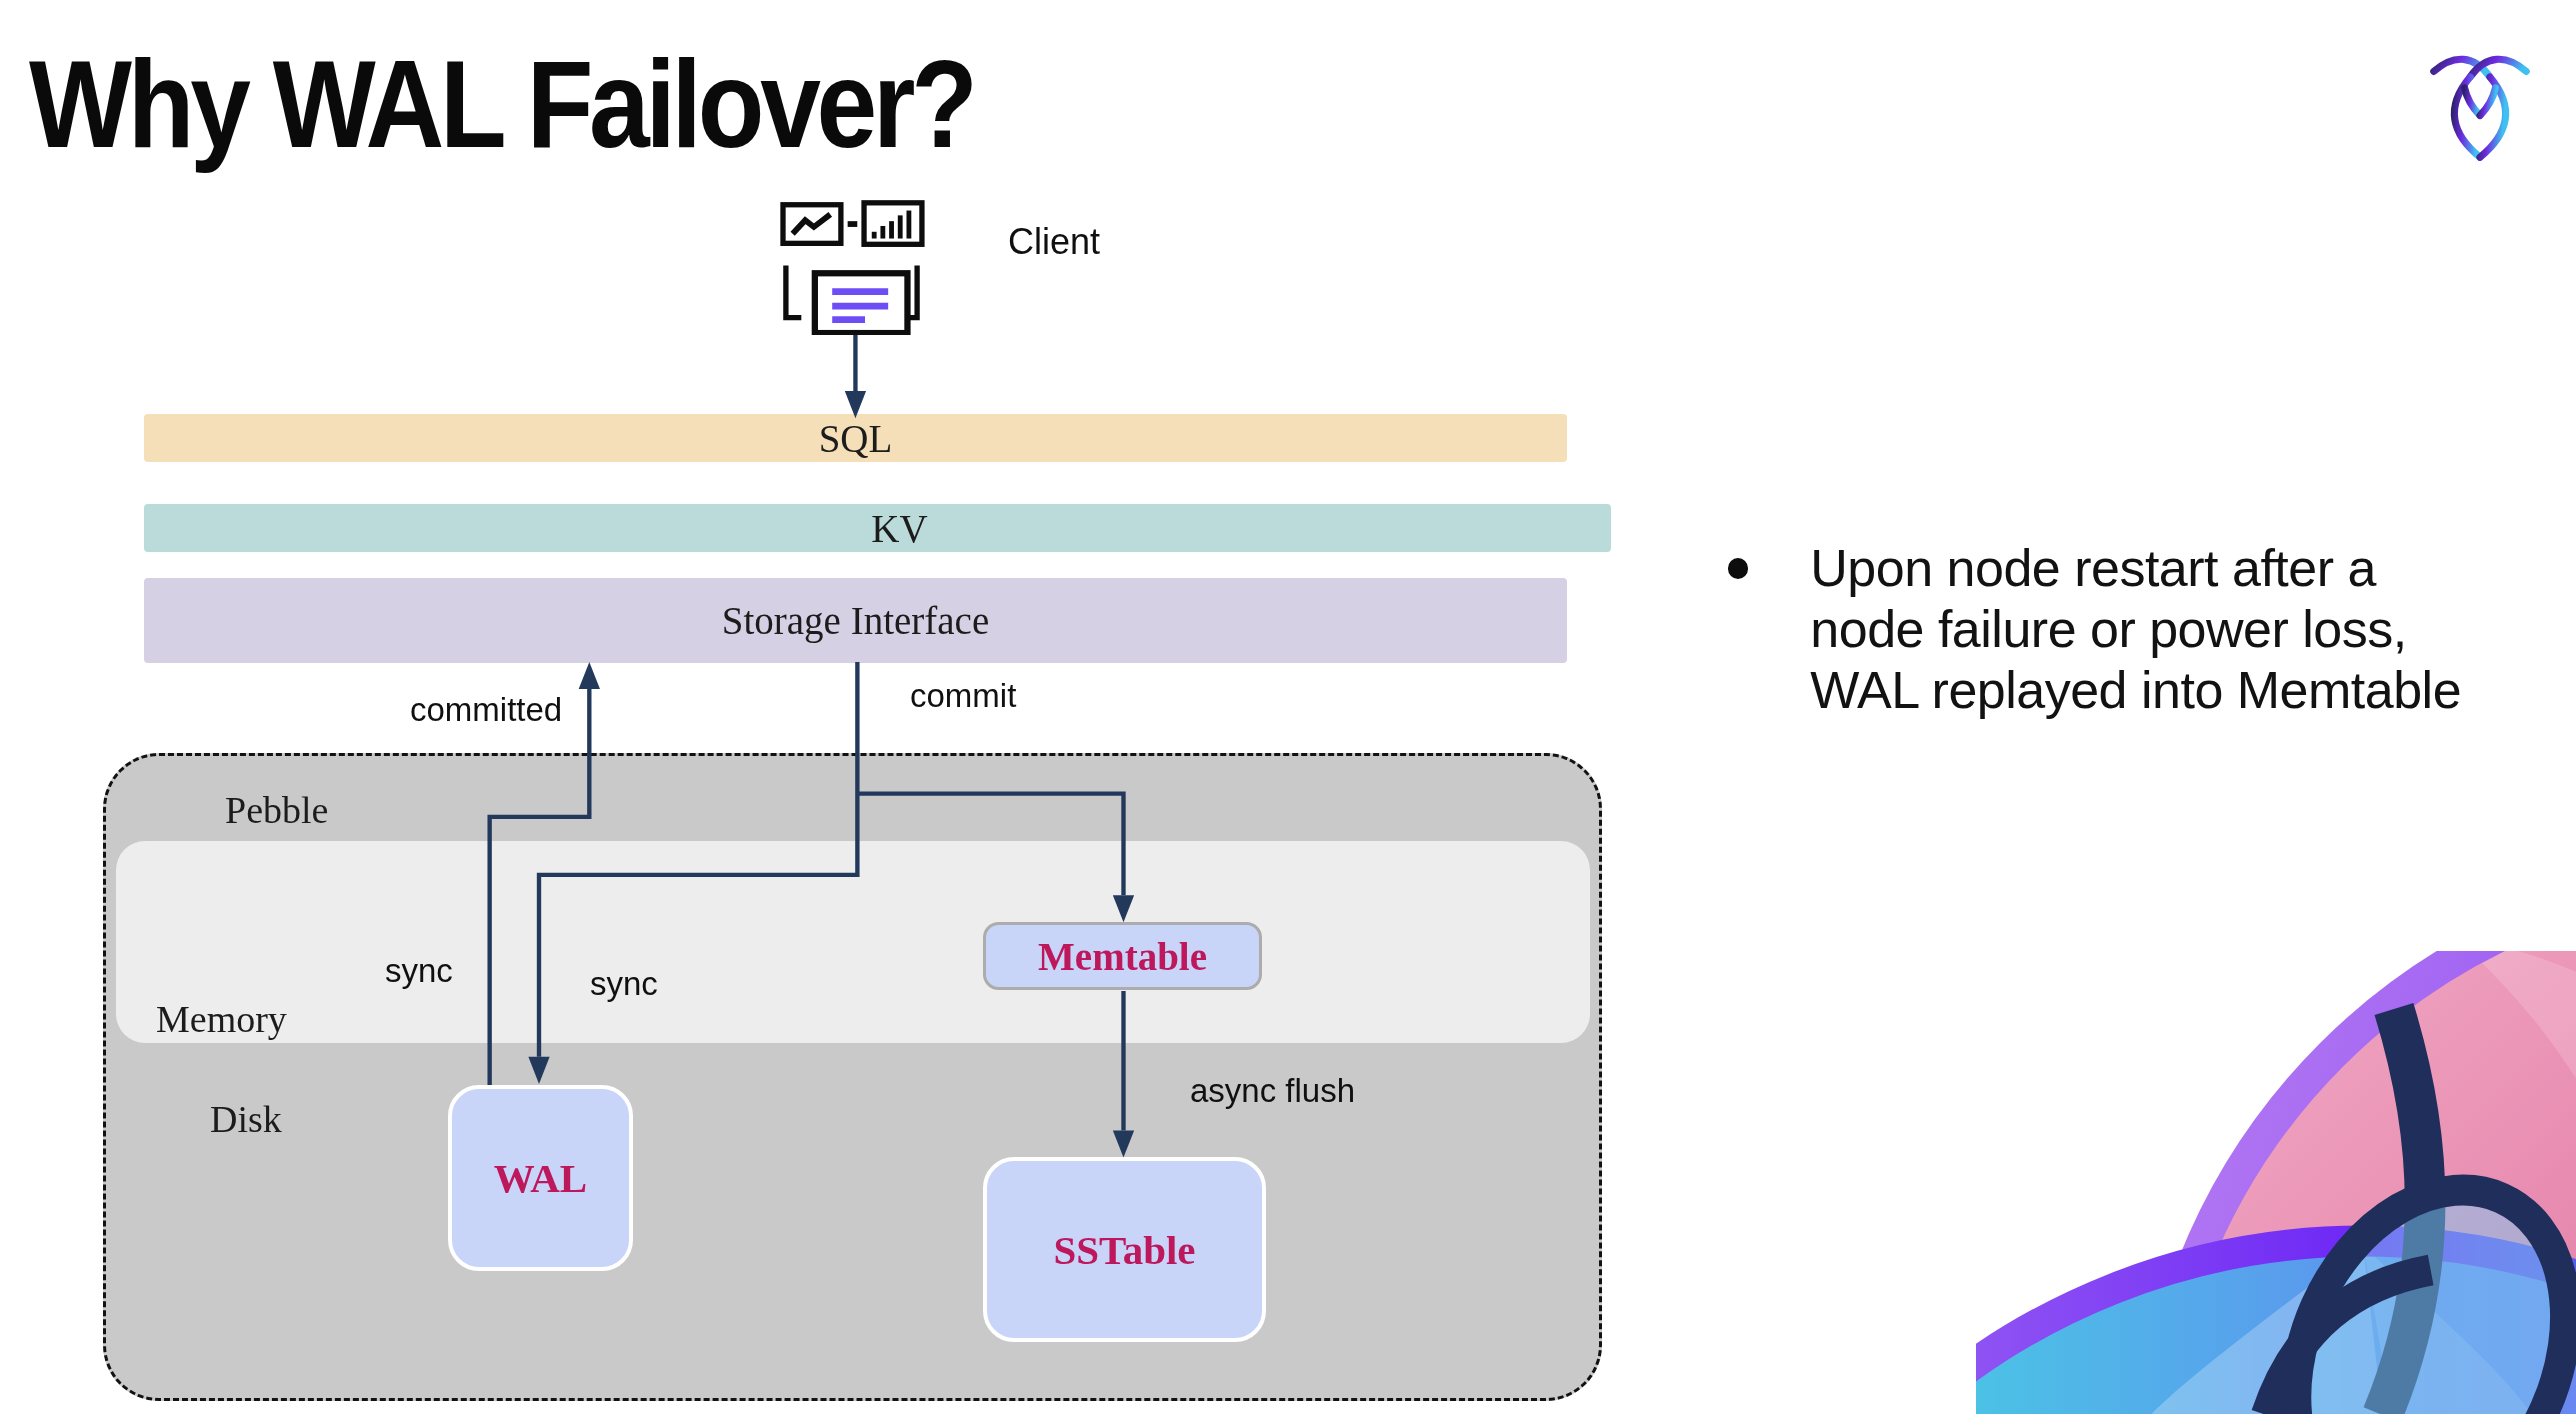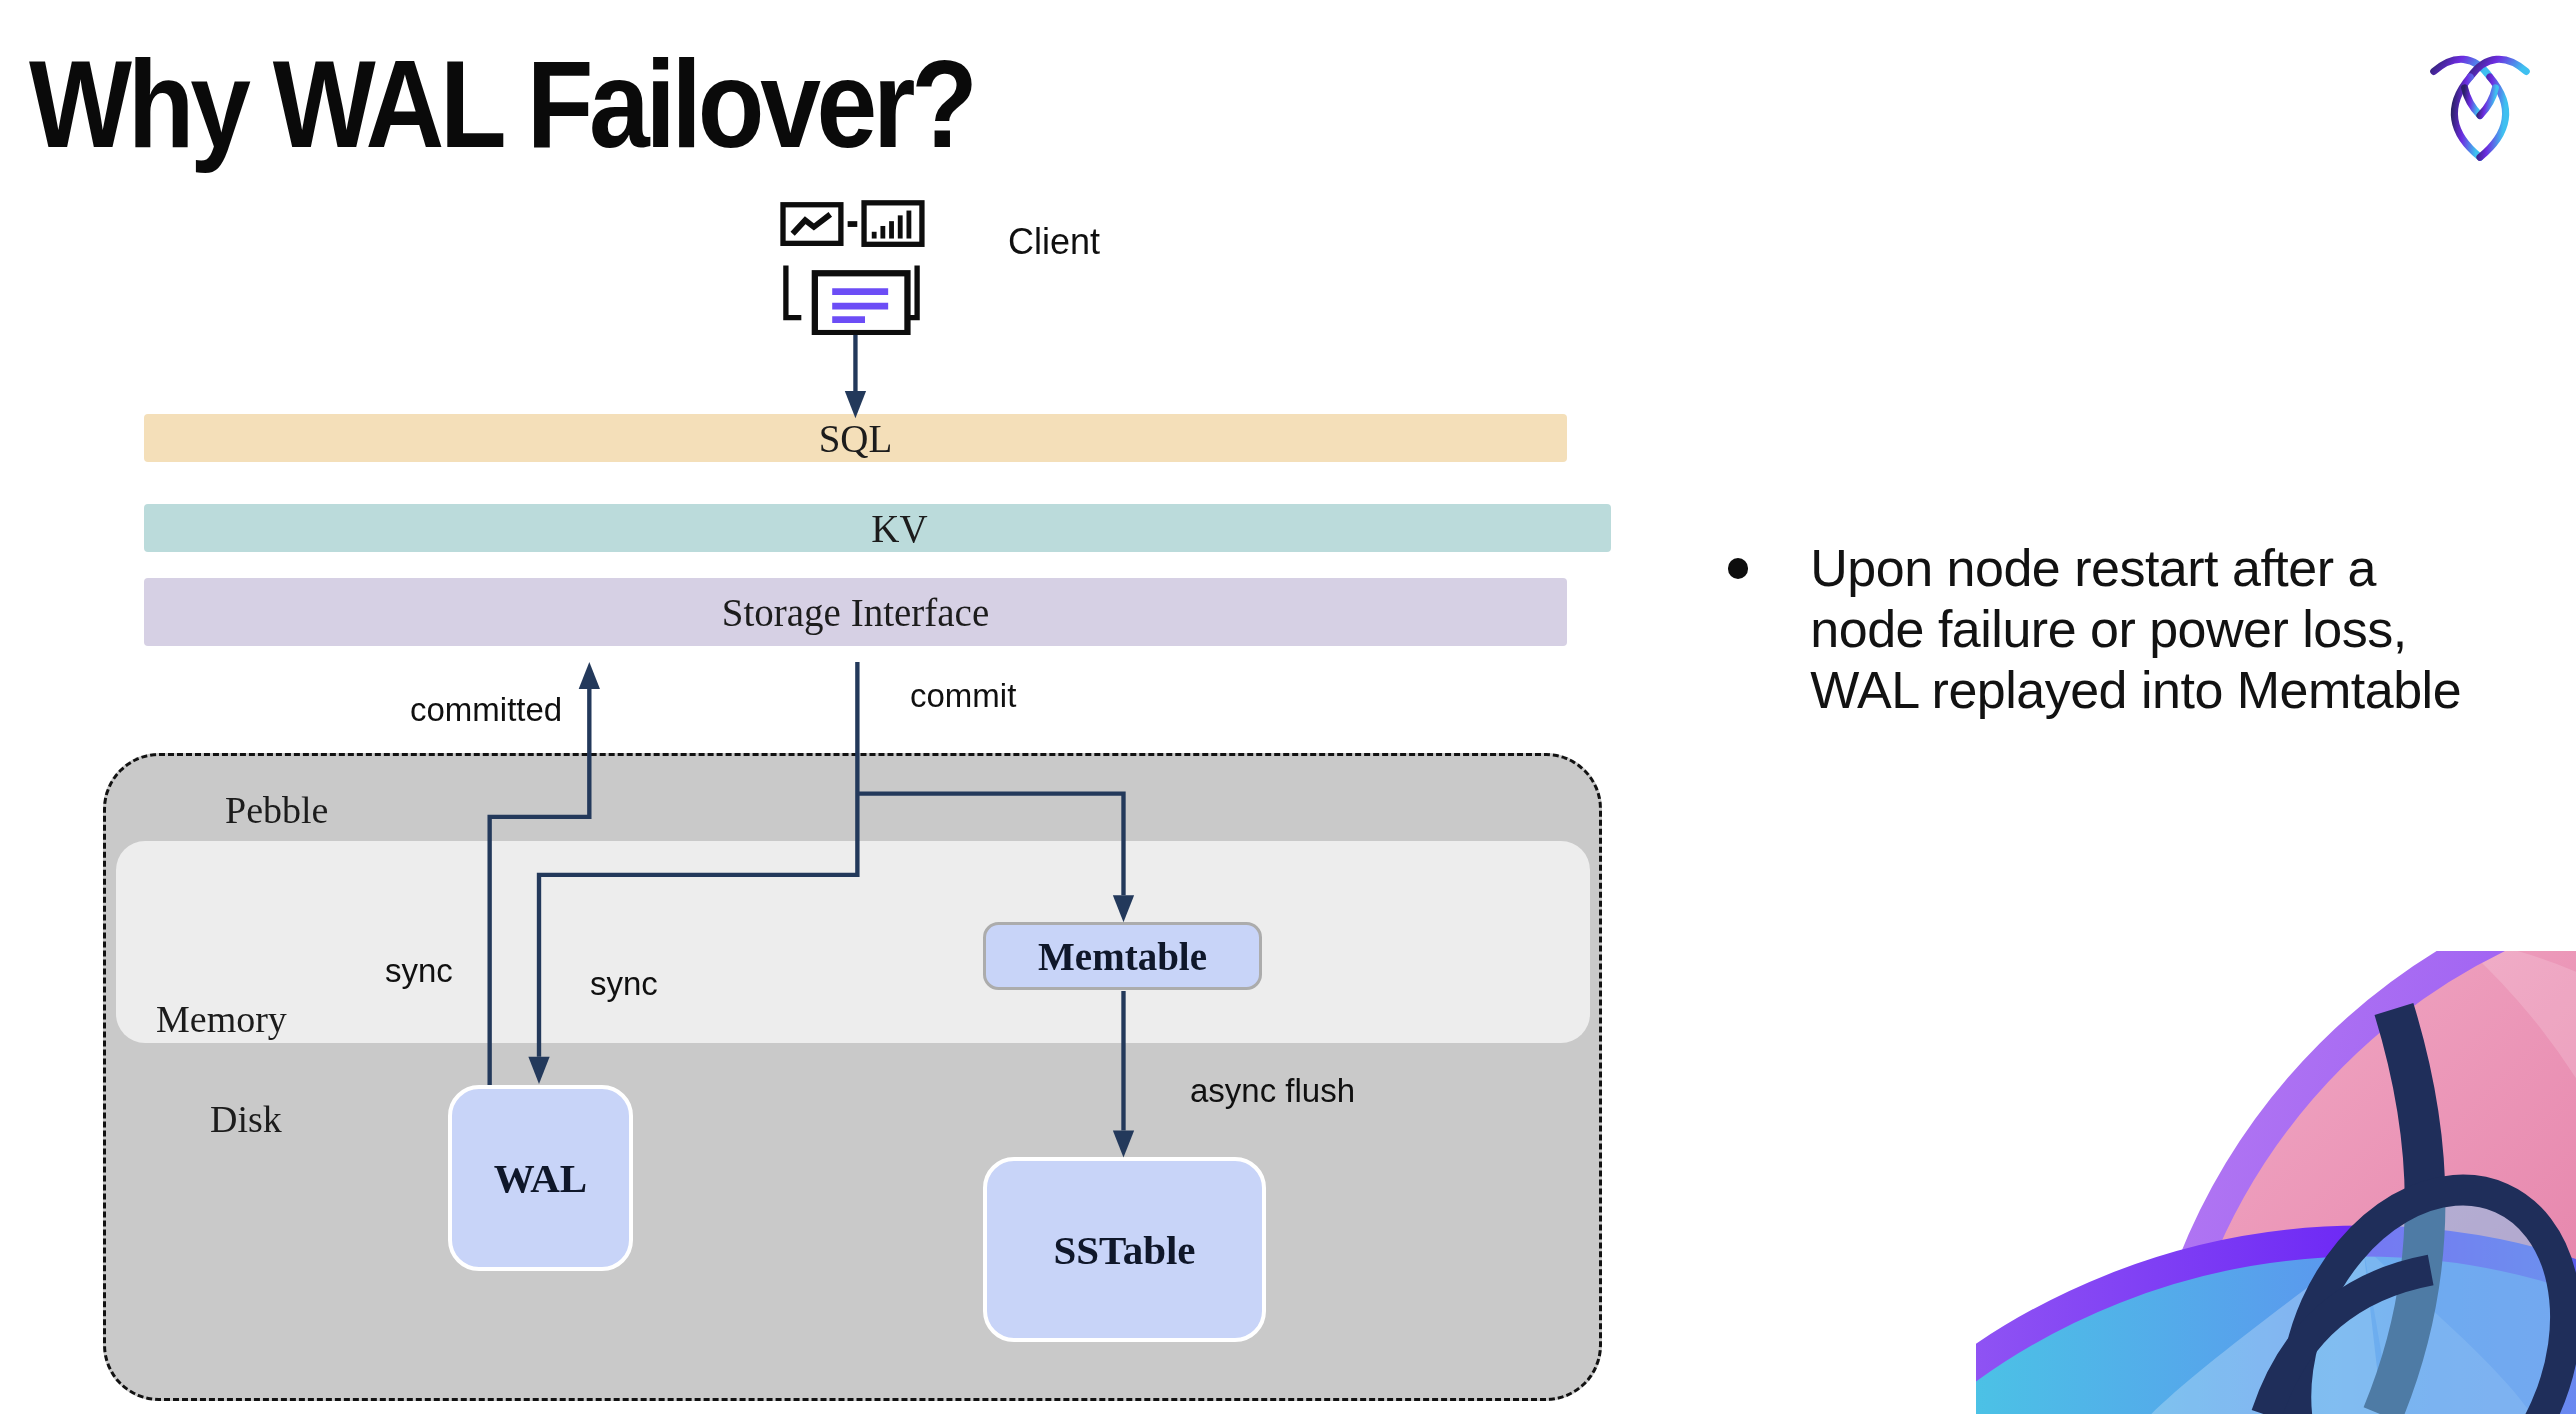--- a/index.html
+++ b/index.html
@@ -16,42 +16,42 @@
     line-height:1.05;
   }
 
   
   .layer{
     left:144px; width:1423px; display:flex; align-items:center; justify-content:center;
     border-radius:4px; font-family:"Liberation Serif", serif; font-size:39px; color:#1c1c1c;
   }
   .layer.sql{top:414px; height:48px; background:#F4DFB9;}
   .layer.kv{top:504px; height:48px; background:#BBDBDB;padding-left:44px;}
-  .layer.storage{top:578px; height:68px; background:#D6D0E4;}
+  .layer.storage{top:578px; height:85px; background:#D6D0E4;}
 
   
   .pebble{
     left:103px; top:753px; width:1499px; height:648px; box-sizing:border-box;
     background:#C9C9C9; border:3.9px dashed #121212; border-radius:56px;
   }
   .memory-strip{
     left:116px; top:841px; width:1474px; height:202px;
     background:#EDEDED; border-radius:29px;
   }
   .serif-label{
     font-family:"Liberation Serif", serif; font-size:38px; color:#1c1c1c; white-space:nowrap;
   }
   .pebble-label{left:225px; top:788px;}
   .memory-label{left:156px; top:997px;}
   .disk-label{left:210px; top:1097px;}
 
   
   .node{
     box-sizing:border-box; background:#C8D4F8; display:flex; align-items:center; justify-content:center;
-    font-family:"Liberation Serif", serif; font-weight:700; color:#0f172a;
+    font-family:"Liberation Serif", serif; font-weight:700; color:#be185d;
   }
   .node.wal{left:448px; top:1085px; width:185px; height:186px; border:4.8px solid #fff; border-radius:31px; font-size:41px;}
   .node.memtable{left:983px; top:922px; width:279px; height:68px; border:3.9px solid #ACACAC; border-radius:15.5px; font-size:39px;}
   .node.sstable{left:983px; top:1157px; width:283px; height:185px; border:4.8px solid #fff; border-radius:31px; font-size:41px;}
 
   
   .edge-label{font-size:33px; color:#101010; white-space:nowrap;}
   .lbl-committed{left:410px; top:691px;}
   .lbl-commit{left:910px; top:677px;}
   .lbl-sync-left{left:385px; top:952px;}

